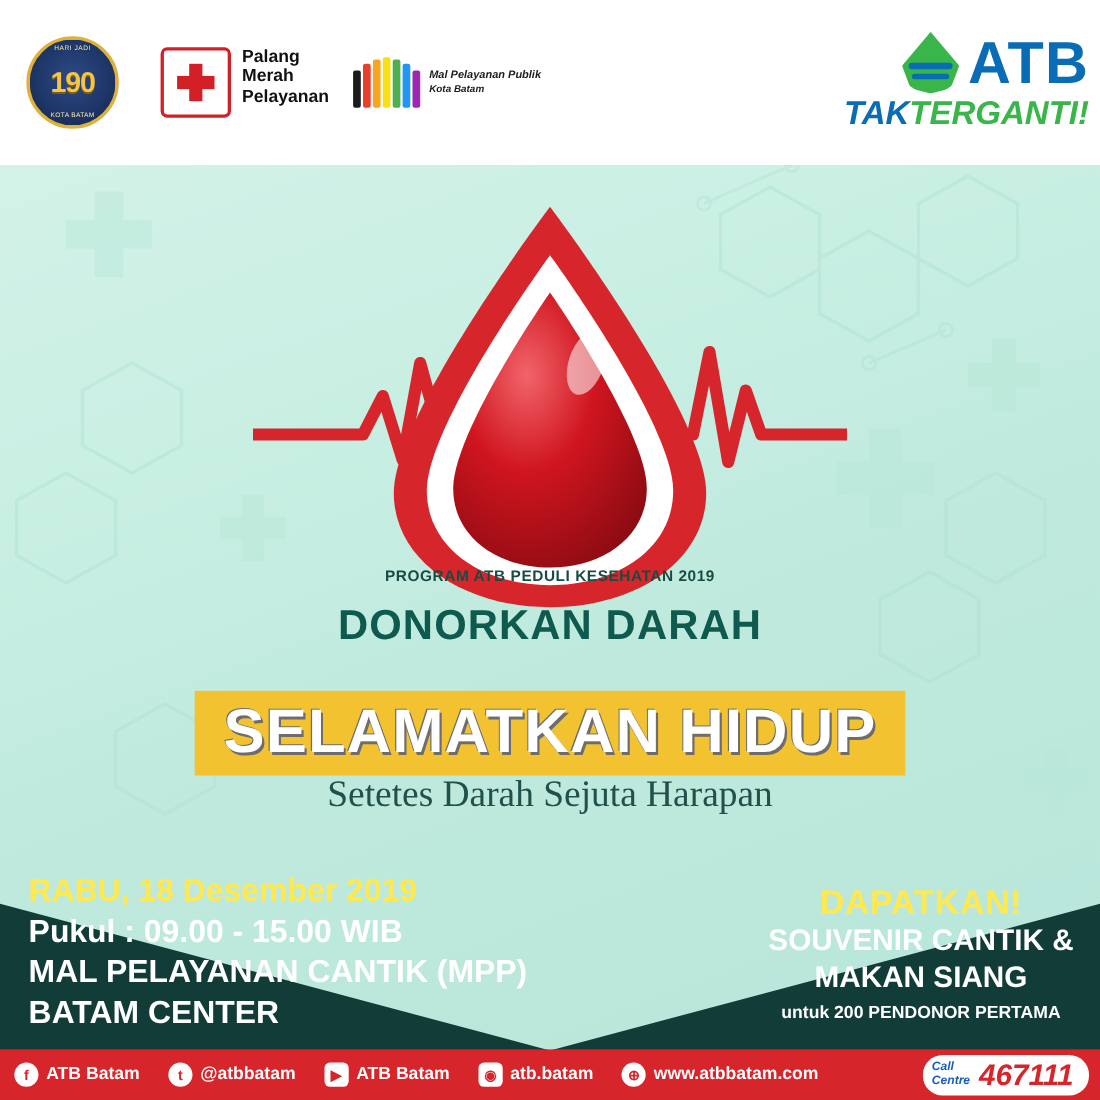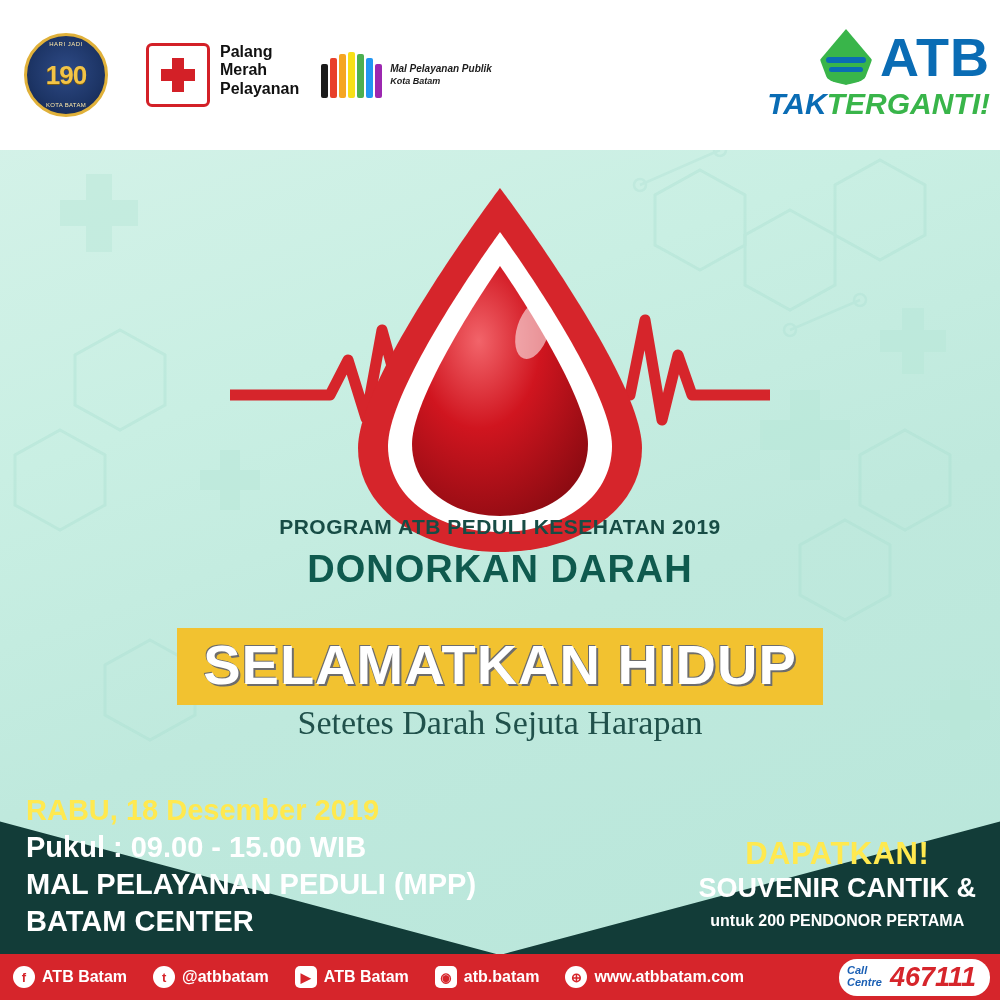--- a/index.html
+++ b/index.html
@@ -62,21 +62,21 @@
   .atb-tag .grn{color:#39b54a;margin-top:32px;}
 
   
   .art{position:absolute;left:0;top:150px;width:1000px;height:420px;}
   .ecg{position:absolute;left:230px;top:150px;width:540px;height:140px;}
   .drop-wrap{position:absolute;left:50%;top:30px;transform:translateX(-50%);width:300px;height:380px;}
 
   
   .program{
     position:absolute;top:515px;width:100%;text-align:center;
-    font-size:21px;font-weight:bold;color:#174c45;letter-spacing:.5px;
+    font-size:14px;font-weight:bold;color:#174c45;letter-spacing:.5px;
   }
   .headline{
     position:absolute;top:548px;width:100%;text-align:center;
     font-size:38px;font-weight:bold;color:#0f5a4e;letter-spacing:1px;
   }
   .highlight-wrap{position:absolute;top:628px;width:100%;text-align:center;}
   .highlight{
     display:inline-block;background:#f2c230;padding:4px 26px 8px;
     font-size:56px;font-weight:bold;color:#ffffff;letter-spacing:1px;
     text-shadow:2px 2px 0 #6d6d6d,-1px -1px 0 #6d6d6d;
@@ -235,27 +235,28 @@
   <div class="highlight-wrap">
     <span class="highlight">SELAMATKAN HIDUP</span>
   </div>
   <div class="tagline">Setetes Darah Sejuta Harapan</div>
 
   <div class="dark-left"></div>
 
   <div class="event">
     <div>RABU, 18 Desember 2019</div>
     <div class="w">Pukul : 09.00 - 15.00 WIB</div>
-    <div class="w">MAL PELAYANAN PEDULI (MPP)</div>
+    <div class="w">MAL PELAYANAN CANTIK (MPP)</div>
     <div class="w">BATAM CENTER</div>
   </div>
 
   <div class="promo">
     <div class="p1">DAPATKAN!</div>
     <div class="p2">SOUVENIR CANTIK &amp;</div>
+    <div class="p2">MAKAN SIANG</div>
     <div class="p3">untuk 200 PENDONOR PERTAMA</div>
   </div>
 
   <div class="footer">
 
     <div class="f-item">
       <span class="f-ico">f</span>
       <span>ATB Batam</span>
     </div>
 

